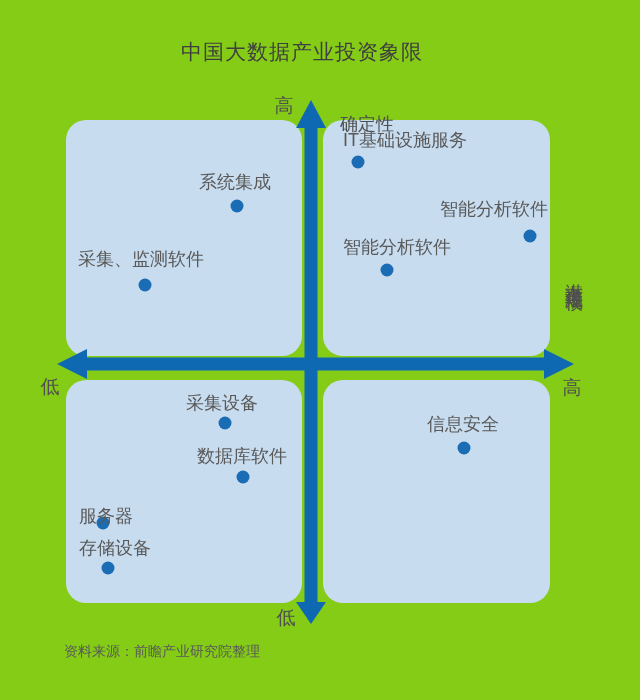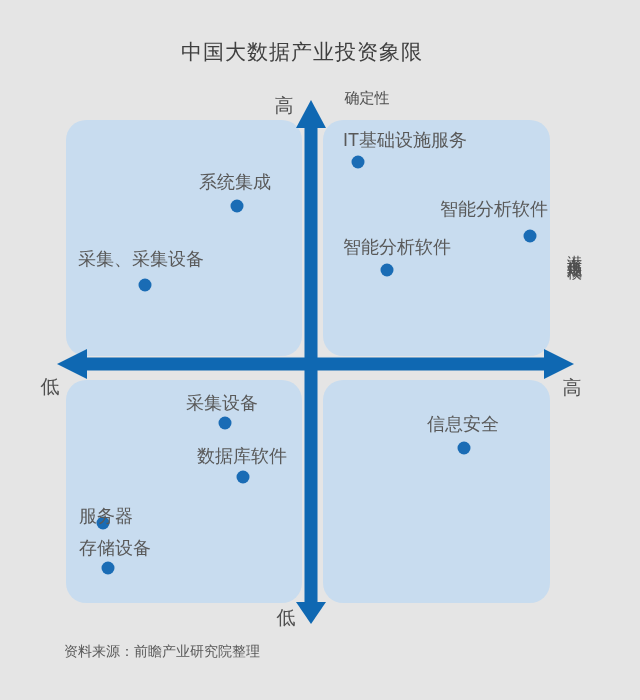--- a/index.html
+++ b/index.html
@@ -5,21 +5,21 @@
   html, body {
     margin: 0;
     padding: 0;
     background: #ffffff;
     font-family: "Liberation Sans", "DejaVu Sans", sans-serif;
   }
   #stage {
     position: relative;
     width: 640px;
     height: 700px;
-    background: #e5e5e5;
+    background: #84cc16;
     overflow: hidden;
   }
   .chart-title {
     position: absolute;
     left: 0;
     top: 38px;
     width: 604px;
     text-align: center;
     font-size: 21px;
     letter-spacing: 1px;
@@ -45,23 +45,24 @@
   .axis-label {
     position: absolute;
     transform: translate(-50%, -50%);
     font-size: 19px;
     color: var(--axis-text, #4f4f4f);
     white-space: nowrap;
   }
   .axis-name {
     position: absolute;
     transform: translate(-50%, -50%);
-    font-size: 15px;
+    font-size: 18px;
     color: var(--axis-text, #4f4f4f);
     white-space: nowrap;
+    margin-top: 26px;
   }
   .axis-name.vertical-text {
     writing-mode: vertical-rl;
     letter-spacing: 2px;
     white-space: normal;
   }
   .dot {
     position: absolute;
     width: 13px;
     height: 13px;
@@ -115,21 +116,21 @@
   <div class="axis-label" style="left:286px; top:618px;">低</div>
 
   <div class="axis-label" style="left:50px; top:387px;">低</div>
   <div class="axis-label" style="left:572px; top:388px;">高</div>
   <div class="axis-name vertical-text" style="left:574px; top:249px;">潜在市场规模</div>
 
   <div>
       <div class="dot" style="left: 237px; top: 206px;"></div>
       <div class="point-label" style="left: 235px; top: 182px;">系统集成</div>
       <div class="dot" style="left: 145px; top: 285px;"></div>
-      <div class="point-label" style="left: 141px; top: 259px;">采集、采集设备</div>
+      <div class="point-label" style="left: 141px; top: 259px;">采集、监测软件</div>
       <div class="dot" style="left: 358px; top: 162px;"></div>
       <div class="point-label" style="left: 405px; top: 140px;">IT基础设施服务</div>
       <div class="dot" style="left: 530px; top: 236px;"></div>
       <div class="point-label" style="left: 494px; top: 209px;">智能分析软件</div>
       <div class="dot" style="left: 387px; top: 270px;"></div>
       <div class="point-label" style="left: 397px; top: 247px;">智能分析软件</div>
       <div class="dot" style="left: 225px; top: 423px;"></div>
       <div class="point-label" style="left: 222px; top: 403px;">采集设备</div>
       <div class="dot" style="left: 243px; top: 477px;"></div>
       <div class="point-label" style="left: 242px; top: 456px;">数据库软件</div>

